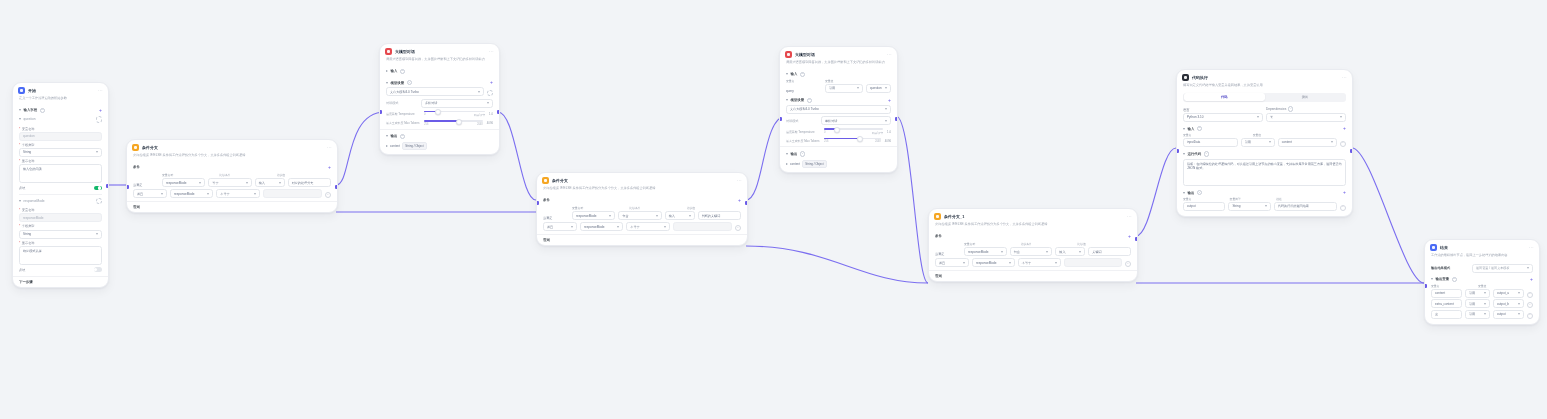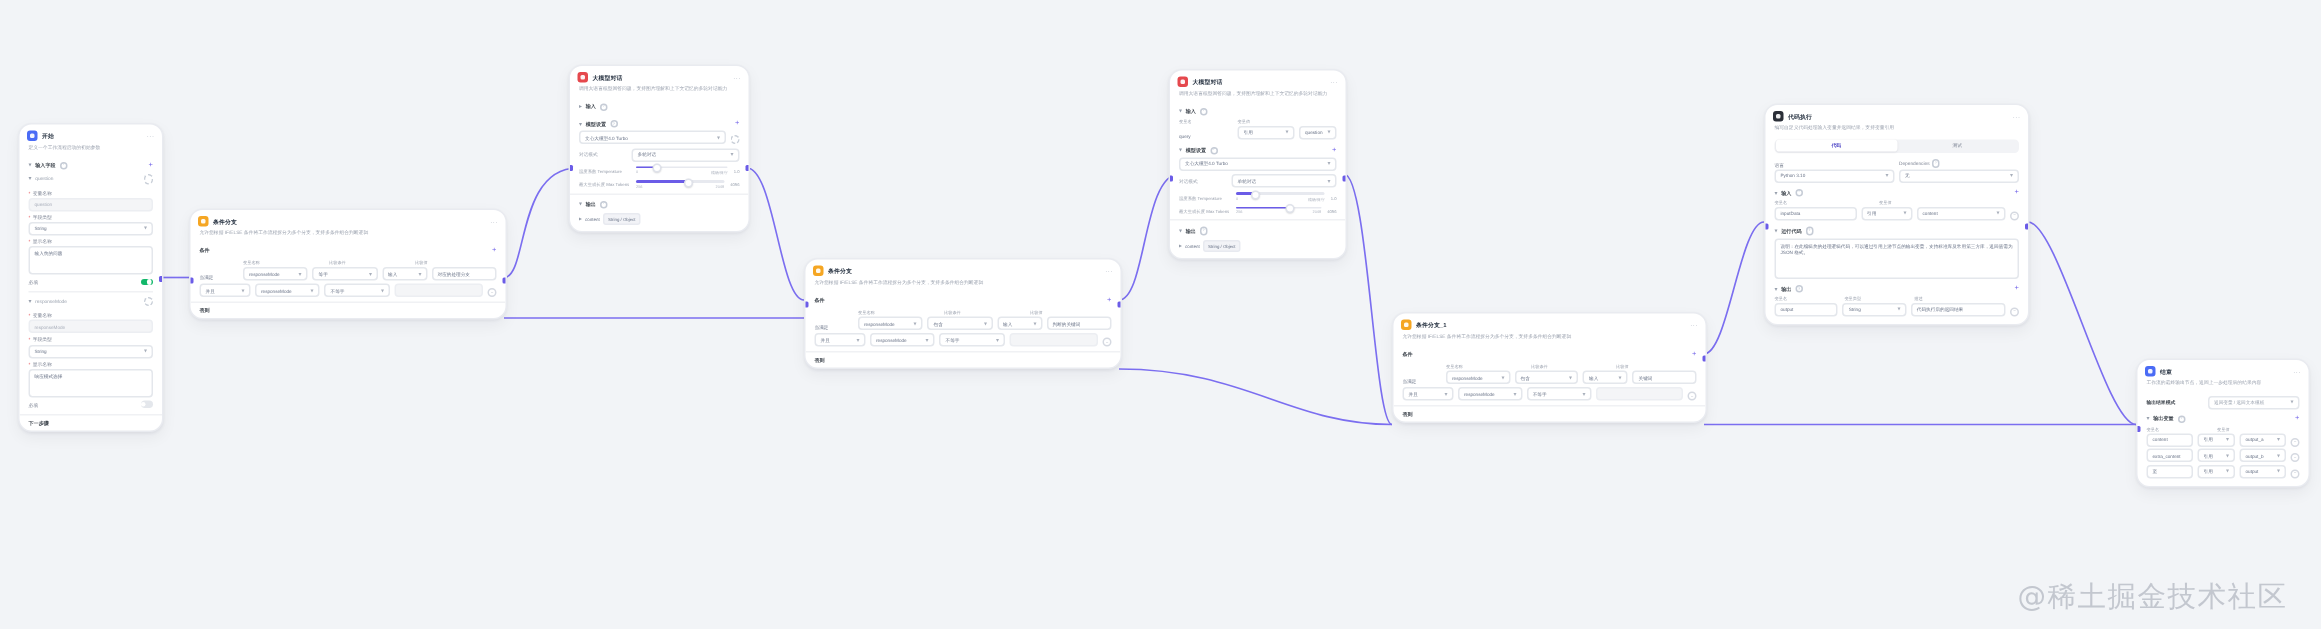--- a/index.html
+++ b/index.html
@@ -716,14 +716,13 @@
         <div class="fld" style="flex:1.2">
             <span>output</span>
             <span class="chev"></span>
           </div>
         <div class="minus">−</div>
       </div>
     </div>
     <span class="port l" style="top:44px"></span>
   </div>
 
-  <div class="watermark">@稀土掘金技术社区</div>
 </div>
 
 </body></html>

